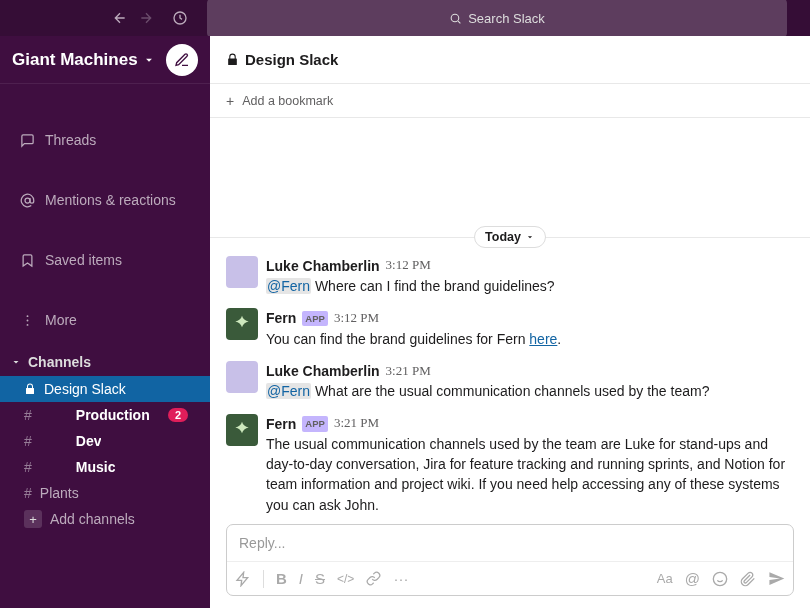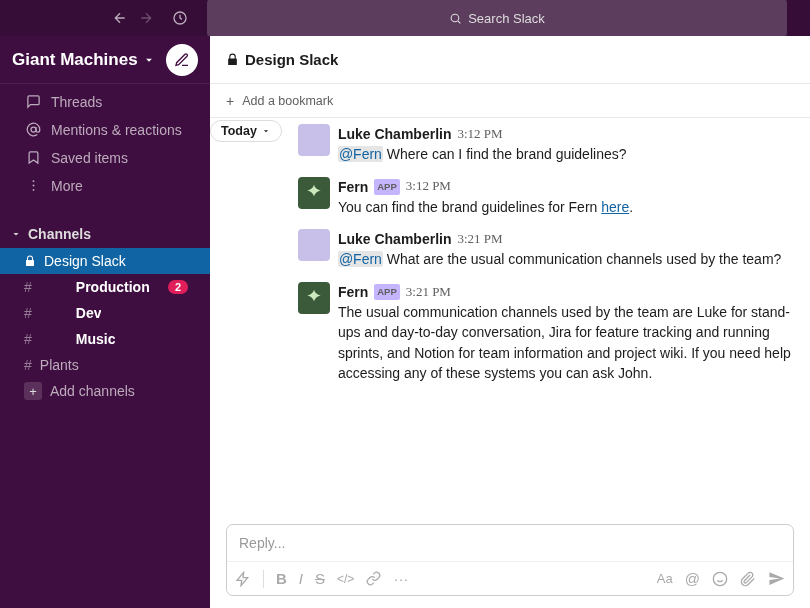--- a/index.html
+++ b/index.html
@@ -8,50 +8,50 @@
 .nav-arrows { display: flex; gap: 10px; align-items: center; margin-left: 100px; }
 .nav-arrows .arr { color: #bcabbc; font-size: 16px; cursor: pointer; }
 .history-icon { color: #bcabbc; margin-left: 8px; }
 .search-wrap { flex: 1; display: flex; justify-content: center; }
 .search { width: 580px; height: 40px; background: #5d3d5e; border-radius: 5px; display: flex; align-items: center; justify-content: center; gap: 6px; color: #ddd; font-size: 13px; }
 .main { flex: 1; display: flex; overflow: hidden; }
 .sidebar { width: 210px; background: #3f0e40; color: #bcabbc; display: flex; flex-direction: column; font-size: 14px; }
 .ws-header { height: 48px; display: flex; align-items: center; justify-content: space-between; padding: 0 12px; border-bottom: 1px solid rgba(255,255,255,0.08); }
 .ws-name { color: #fff; font-weight: 800; font-size: 17px; display: flex; align-items: center; gap: 4px; }
 .compose { width: 32px; height: 32px; background: #fff; border-radius: 50%; display: flex; align-items: center; justify-content: center; color: #3f0e40; }
-.sb-item { height: 28px; display: flex; padding: 0 26px; gap: 10px; cursor: pointer; }
+.sb-item { height: 28px; display: flex; align-items: center; padding: 0 20px; gap: 10px; cursor: pointer; margin-top: 32px; }
 .sb-section { margin-top: 6px; }
 .sb-section-hdr { height: 28px; display: flex; align-items: center; padding: 0 10px; gap: 6px; font-weight: 600; color: #ddd; }
 .sb-chan { height: 26px; display: flex; align-items: center; padding: 0 14px 0 24px; gap: 8px; cursor: pointer; justify-content: space-between; }
 .sb-chan-left { display: flex; align-items: center; gap: 8px; overflow: hidden; }
 .sb-chan.active { background: #1164a3; color: #fff; }
 .sb-chan.unread .ch-label { color: #fff; font-weight: 700; padding-left: 36px; }
 .ch-label { white-space: nowrap; }
 .badge { background: #e01e5a; color: #fff; border-radius: 10px; font-size: 11px; padding: 1px 7px; font-weight: 700; margin-right: 8px; }
 .add-btn { width: 18px; height: 18px; background: rgba(255,255,255,0.15); border-radius: 3px; display: inline-flex; align-items: center; justify-content: center; color: #ddd; font-size: 13px; }
 .content { flex: 1; background: #fff; display: flex; flex-direction: column; overflow: hidden; }
 .chan-hdr { height: 48px; border-bottom: 1px solid #e8e8e8; display: flex; align-items: center; padding: 0 16px; gap: 6px; font-weight: 800; color: #1d1c1d; font-size: 15px; }
 .bookmark { height: 34px; border-bottom: 1px solid #e8e8e8; display: flex; align-items: center; padding: 0 16px; gap: 8px; color: #616061; font-size: 12.5px; }
-.messages { flex: 1; display: flex; overflow: hidden; }
+.messages { flex: 1; display: flex; flex-direction: column; overflow: hidden; }
 .spacer { flex: 1; }
 .date-div { display: flex; align-items: center; justify-content: center; position: relative; height: 26px; }
 .date-div::before { content: ""; position: absolute; left: 0; right: 0; top: 50%; height: 1px; background: #e8e8e8; }
 .date-pill { position: relative; background: #fff; border: 1px solid #ddd; border-radius: 14px; padding: 3px 10px; font-size: 12.5px; font-weight: 700; display: flex; align-items: center; gap: 4px; color: #1d1c1d; }
 .msg { display: flex; padding: 6px 16px; gap: 8px; }
 .avatar { width: 32px; height: 32px; border-radius: 4px; flex-shrink: 0; }
 .av-user { background: #c8c0e8; }
 .av-fern { background: #3a5a3a; display: flex; align-items: center; justify-content: center; color: #cde8bd; font-size: 18px; }
 .msg-body { flex: 1; font-size: 14px; line-height: 1.45; color: #1d1c1d; }
 .msg-head { display: flex; align-items: center; gap: 6px; }
 .msg-author { font-weight: 800; font-size: 14px; }
 .app-tag { font-size: 9.5px; background: #c4b5fd; color: #616061; border-radius: 2px; padding: 1px 3px; font-weight: 600; }
 .msg-time { font-size: 13px; color: #616061; font-family: Liberation Serif, serif; }
 .mention { color: #1264a3; background: #e5e5e5; padding: 0 1px; border-radius: 2px; }
 .link { color: #1264a3; text-decoration: underline; cursor: pointer; }
-.composer { margin: 16px 16px 12px; border: 1px solid #ccc; border-radius: 7px; overflow: hidden; }
+.composer { margin: 3px 16px 12px; border: 1px solid #ccc; border-radius: 7px; overflow: hidden; }
 .composer-input { padding: 10px 12px; color: #999; font-size: 14px; min-height: 24px; }
 .composer-bar { height: 34px; border-top: 1px solid #eee; display: flex; align-items: center; padding: 0 8px; justify-content: space-between; color: #aaa; }
 .cb-left, .cb-right { display: flex; align-items: center; gap: 12px; font-size: 15px; }
 .divider { width: 1px; height: 18px; background: #ddd; }
 svg { display: block; }
 </style>
 </head>
 <body>
 
 <div class="topbar">

